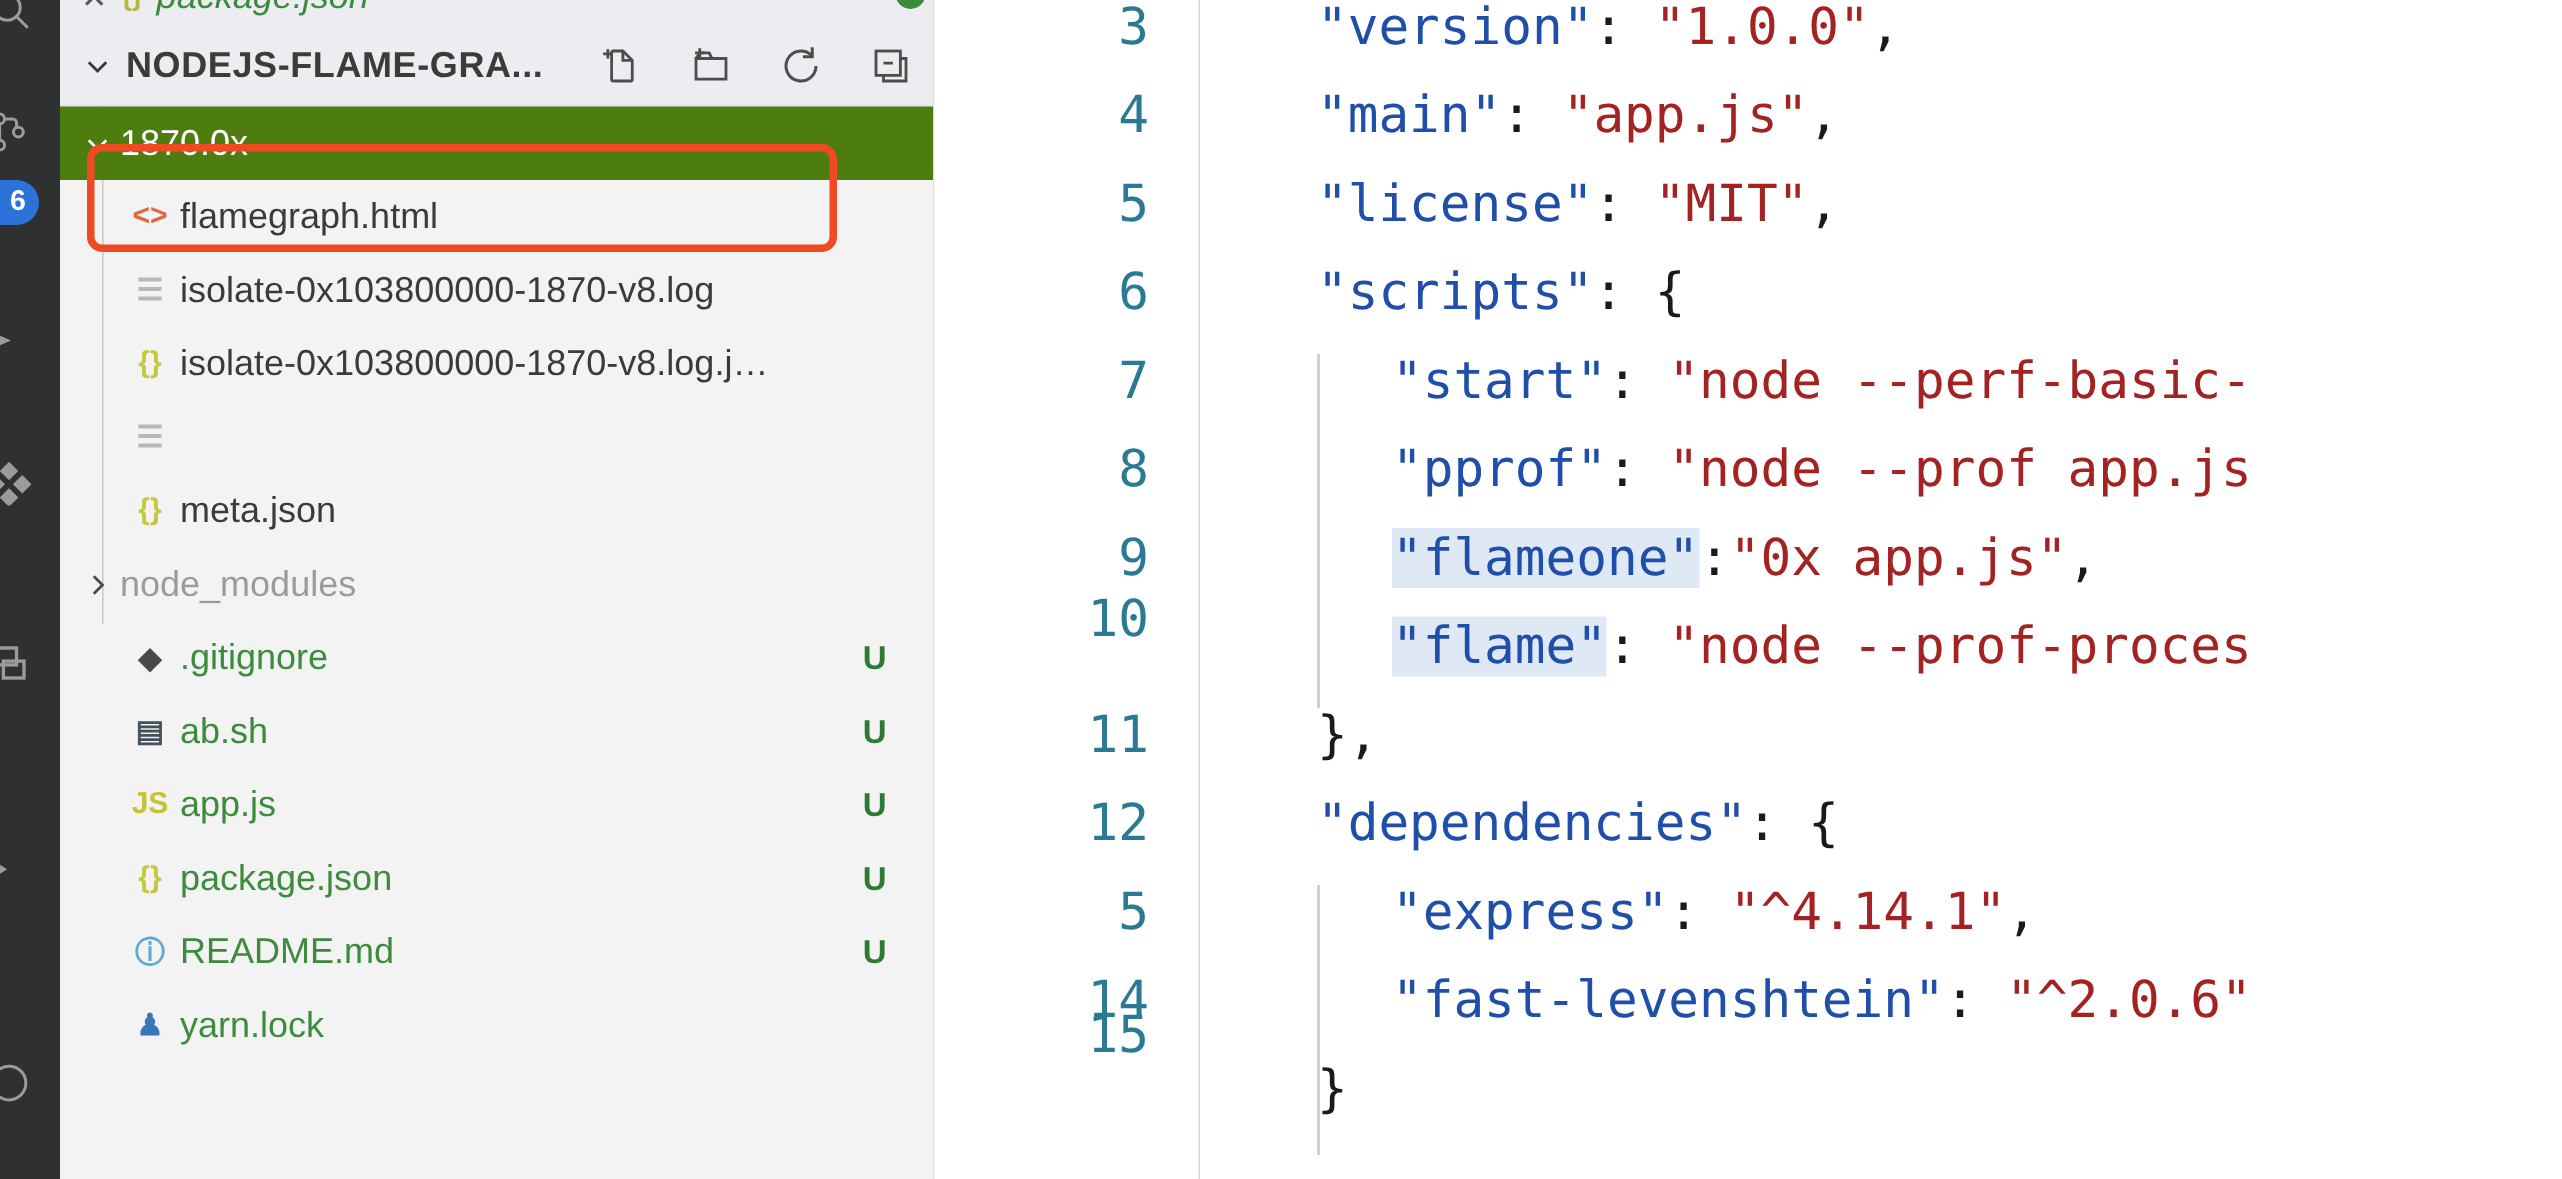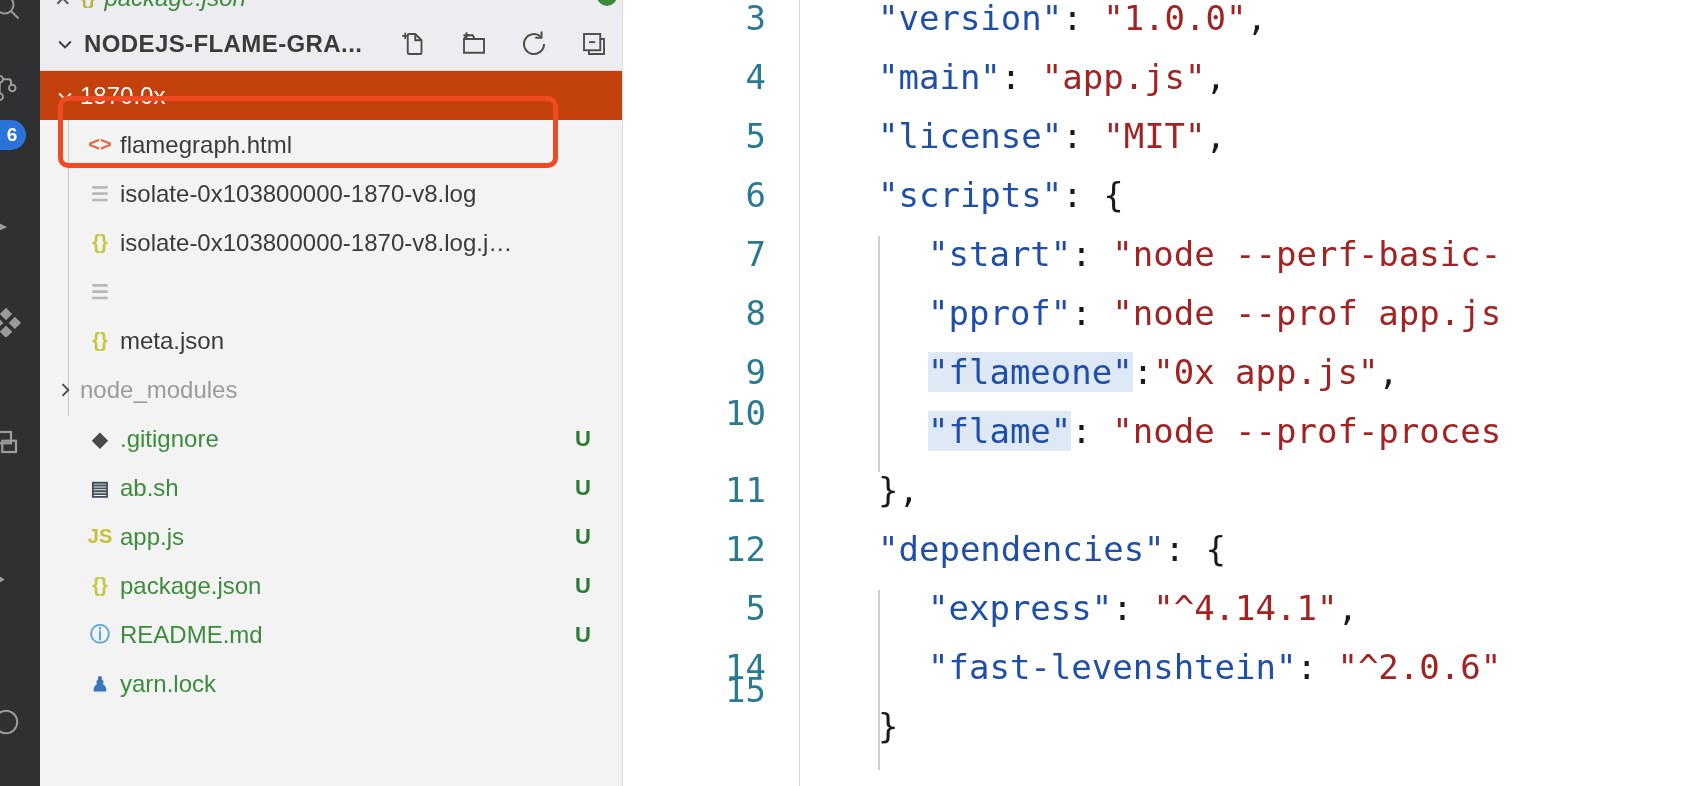--- a/index.html
+++ b/index.html
@@ -132,21 +132,21 @@
     bottom: 0;
     background: #f3f3f3;
   }
   .row {
     position: relative;
     height: 49px;
     display: flex; align-items: center;
     padding-left: 10px;
     white-space: nowrap;
   }
-  .row.selected { background: #c2410c; }
+  .row.selected { background: #4d7c0f; }
   .row .twisty {
     width: 30px; flex: 0 0 30px;
     display: flex; align-items: center; justify-content: center;
     color: #4a4a4a;
   }
   .row.selected .twisty { color: #ffffff; }
   .row .ficon {
     width: 40px; flex: 0 0 40px;
     display: flex; align-items: center; justify-content: center;
     font-size: 20px; font-weight: 700;

